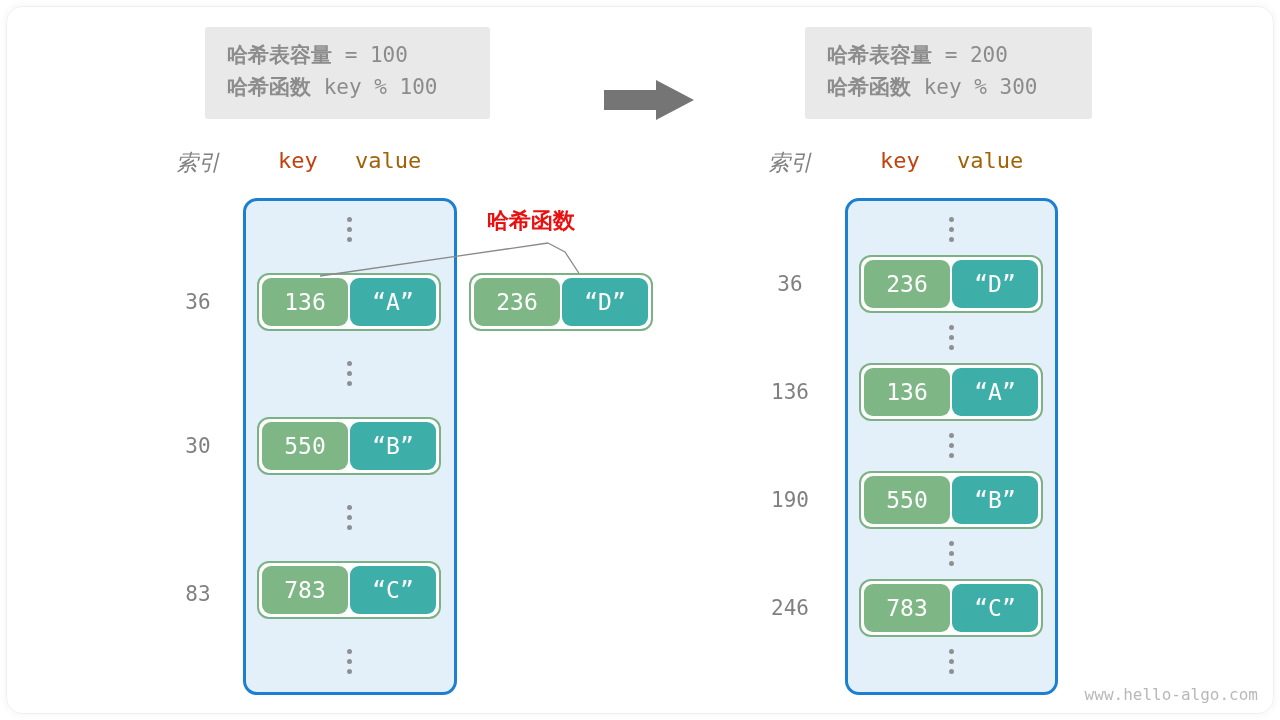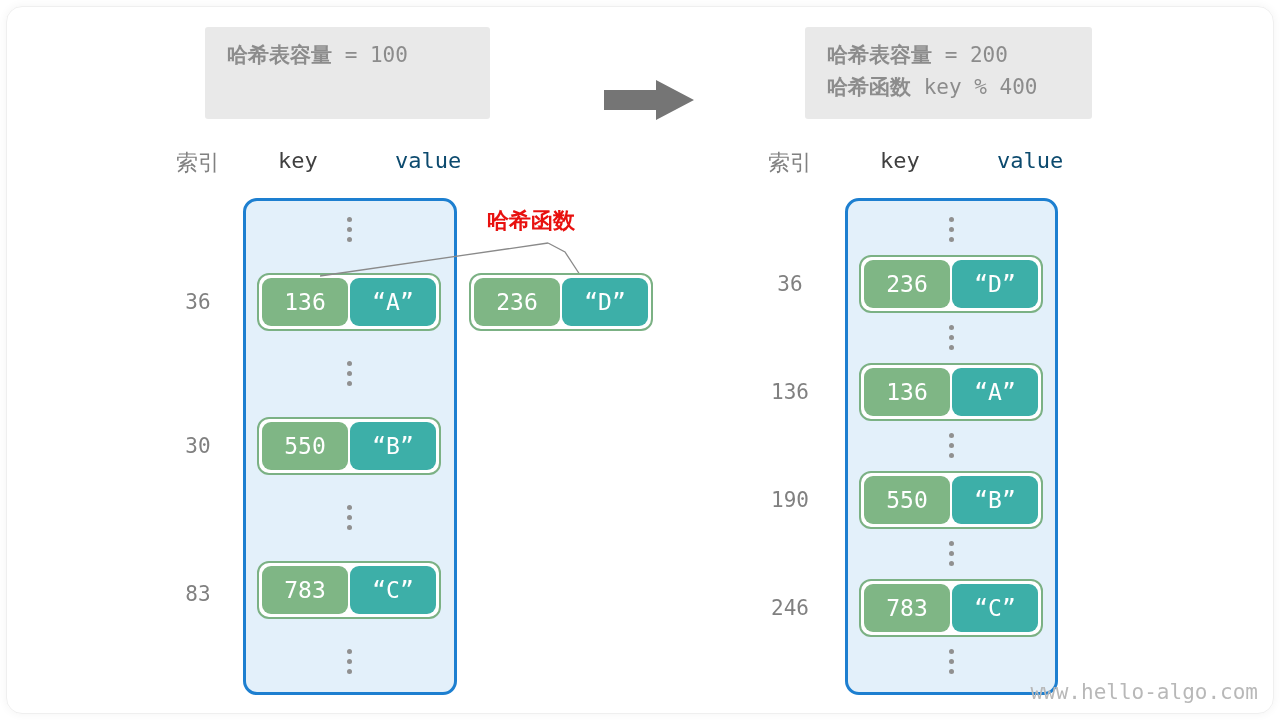--- a/index.html
+++ b/index.html
@@ -79,27 +79,28 @@
 
   
   .col-header {
     position: absolute;
     font-size: 22px;
     white-space: pre;
   }
   .idx-label {
     color: #808080;
     font-family: "DejaVu Sans", "Liberation Sans", sans-serif;
+    font-style: italic;
   }
   .kv-label {
     font-family: "DejaVu Sans Mono", "Liberation Mono", monospace;
     letter-spacing: 0px;
   }
-  .k-label { color: #404040; }
-  .v-label { color: #0c4a6e; margin-left: 40px; }
+  .k-label { color: #c2410c; }
+  .v-label { color: #a16207; }
 
   
   .table-box {
     position: absolute;
     background: #e3f0fa;
     border: 3px solid #1d7fd0;
     border-radius: 14px;
     box-sizing: border-box;
   }
   #table-left  { left: 243px; top: 198px; width: 214px; height: 497px; }
@@ -184,43 +185,44 @@
     width: 1280px;
     height: 720px;
     pointer-events: none;
   }
 
   
   #watermark {
     position: absolute;
     right: 22px;
     bottom: 16px;
-    font-size: 21px;
+    font-size: 16px;
     color: #b8b8b8;
     font-family: "DejaVu Sans Mono", "Liberation Mono", monospace;
     white-space: pre;
   }
 </style>
 </head>
 <body>
 
 <div id="canvas">
   <div id="frame"></div>
 
   <div class="info-box" id="info-left">
     <div class="info-line"><span class="cn">哈希表容量</span><span> = 100</span></div>
+    <div class="info-line"><span class="cn">哈希函数</span><span> key % 100</span></div>
   </div>
 
   <svg id="arrow" viewBox="0 0 90 40">
     <polygon points="0,10 52,10 52,0 90,20 52,40 52,30 0,30" fill="#757575"></polygon>
   </svg>
 
   <div class="info-box" id="info-right">
     <div class="info-line"><span class="cn">哈希表容量</span><span> = 200</span></div>
-    <div class="info-line"><span class="cn">哈希函数</span><span> key % 400</span></div>
+    <div class="info-line"><span class="cn">哈希函数</span><span> key % 300</span></div>
   </div>
 
   <div class="col-header idx-label" style="left:163px; top:148px; width:70px; text-align:center;">索引</div>
   <div class="col-header kv-label k-label" style="left:278px; top:148px;">key</div>
   <div class="col-header kv-label v-label" style="left:355px; top:148px;">value</div>
 
   <div class="col-header idx-label" style="left:755px; top:148px; width:70px; text-align:center;">索引</div>
   <div class="col-header kv-label k-label" style="left:880px; top:148px;">key</div>
   <div class="col-header kv-label v-label" style="left:957px; top:148px;">value</div>
 

